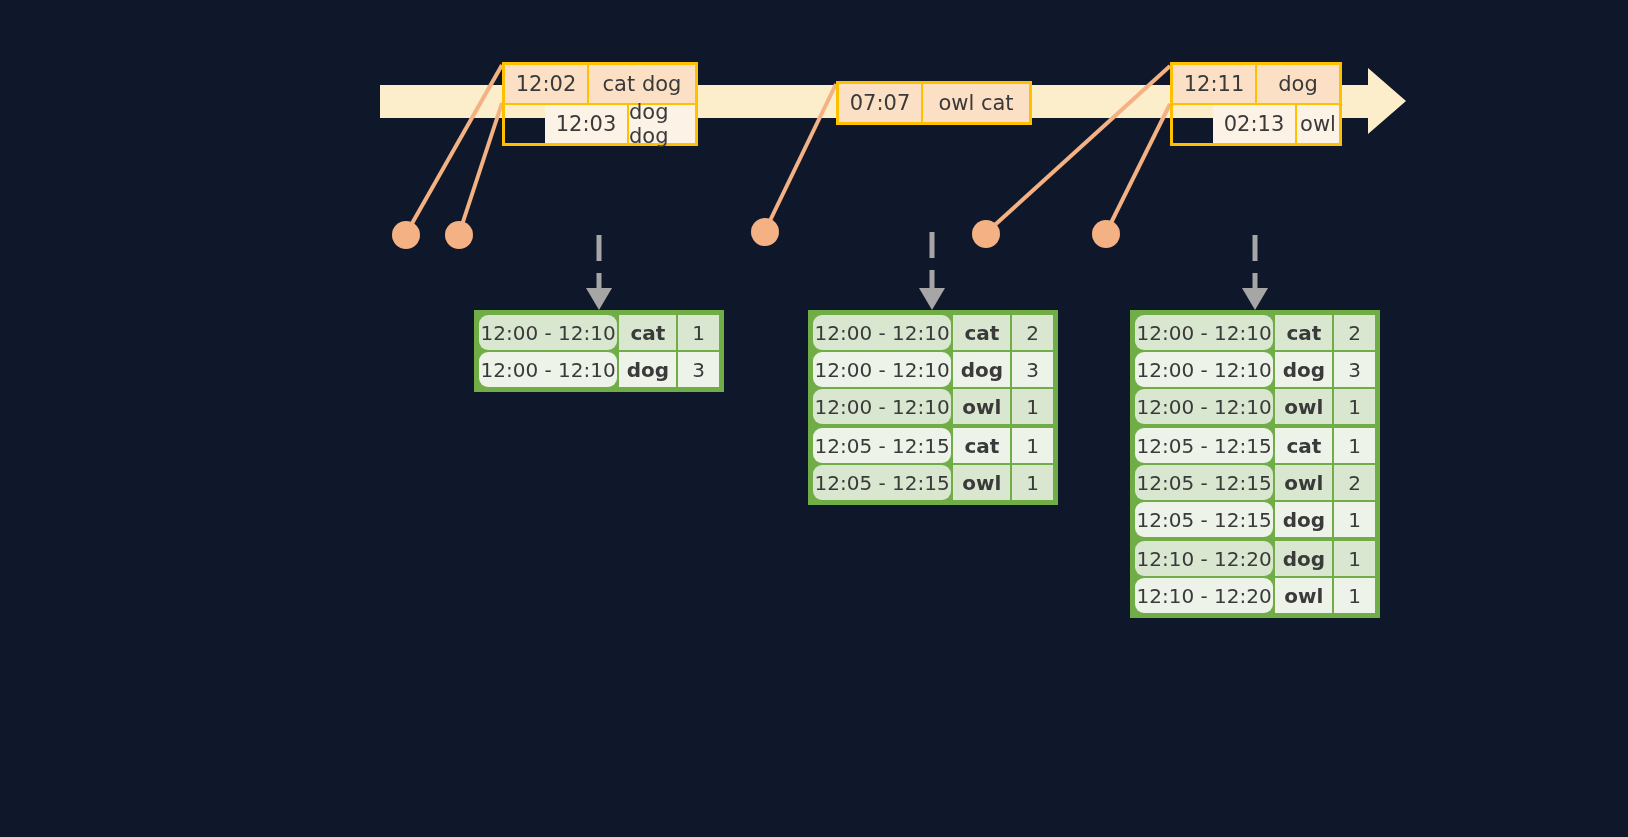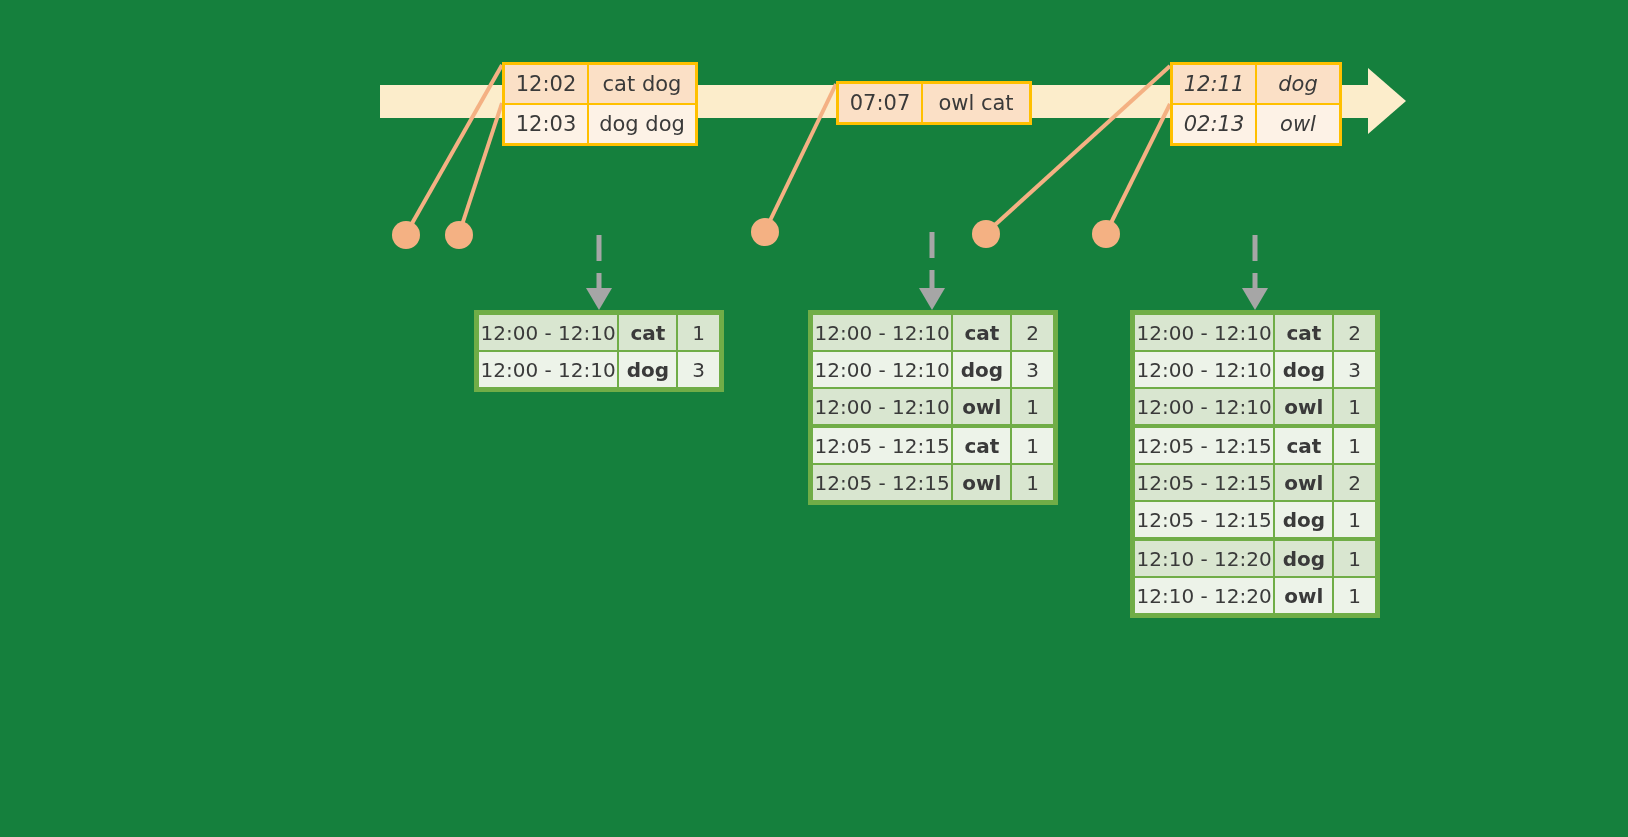--- a/index.html
+++ b/index.html
@@ -8,21 +8,21 @@
     padding: 0;
     background: #000000;
   }
   body {
     font-family: "DejaVu Sans", "Liberation Sans", sans-serif;
   }
   #canvas {
     position: relative;
     width: 1628px;
     height: 837px;
-    background: #15803d;
+    background: #0f172a;
     overflow: hidden;
   }
   svg.layer {
     position: absolute;
     left: 0;
     top: 0;
     width: 1628px;
     height: 837px;
     pointer-events: none;
   }
@@ -35,20 +35,21 @@
     display: flex;
     flex-direction: column;
   }
   .event-row {
     display: flex;
     flex-direction: row;
     height: 38px;
   }
   .event-row + .event-row {
     border-top: 2px solid #FFC000;
+    padding-left: 40px;
   }
   .event-row.shade-dark .cell { background: #FBE0C6; }
   .event-row.shade-light .cell { background: #FDF2E6; }
   .event-row .cell {
     display: flex;
     align-items: center;
     justify-content: center;
     font-size: 21px;
     color: #3a3a3a;
     box-sizing: border-box;
@@ -79,21 +80,21 @@
     display: flex;
     align-items: center;
     justify-content: center;
     font-size: 20px;
     color: #3a3a3a;
     box-sizing: border-box;
     margin: 1px;
   }
   .res-row.shade-dark .cell { background: #D9E6D0; }
   .res-row.shade-light .cell { background: #EDF3E9; }
-  .res-row .cell.win   { width: 150px; }
+  .res-row .cell.win   { width: 150px; border-radius: 9px; }
   .res-row .cell.key   { width: 62px; font-weight: bold; }
   .res-row .cell.count { width: 44px; }
   .res-row.group-start { margin-top: 2px; }
 
   .tbl-1 { left: 474px; top: 310px; width: 250px; }
   .tbl-2 { left: 808px; top: 310px; width: 250px; }
   .tbl-3 { left: 1130px; top: 310px; width: 250px; }
 </style>
 </head>
 <body>
@@ -144,21 +145,21 @@
     </div>
   </div>
 
   <div class="event-box" style="left:836px; top:81px; width:196px;">
     <div class="event-row shade-dark">
       <div class="cell time">07:07</div>
       <div class="cell payload">owl cat</div>
     </div>
   </div>
 
-  <div class="event-box" style="left:1170px; top:62px; width:172px;font-style:italic;">
+  <div class="event-box" style="left:1170px; top:62px; width:172px;">
     <div class="event-row shade-dark">
       <div class="cell time">12:11</div>
       <div class="cell payload">dog</div>
     </div>
     <div class="event-row shade-light">
       <div class="cell time">02:13</div>
       <div class="cell payload">owl</div>
     </div>
   </div>
 

